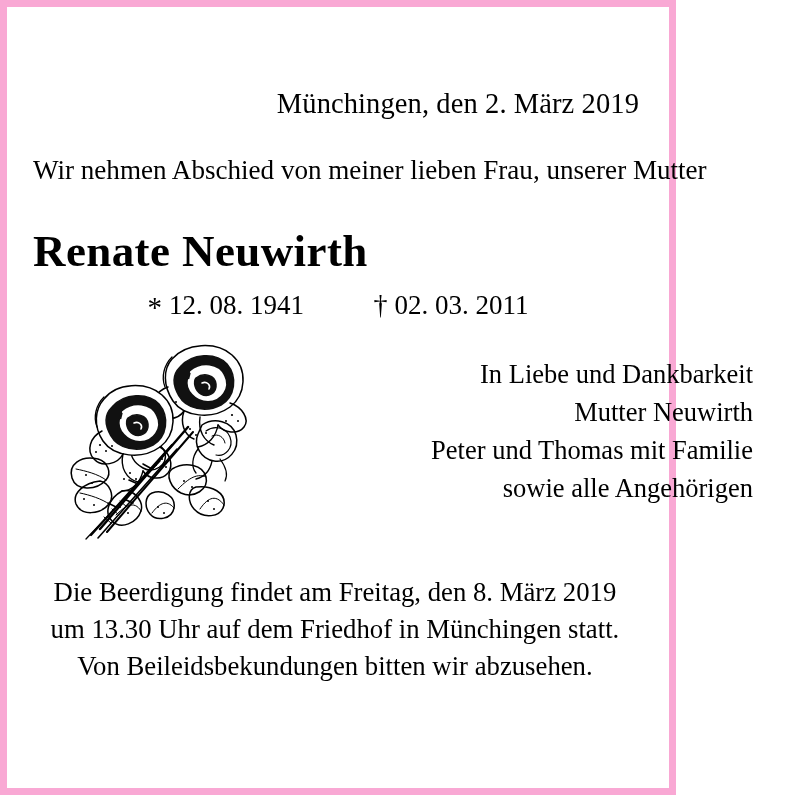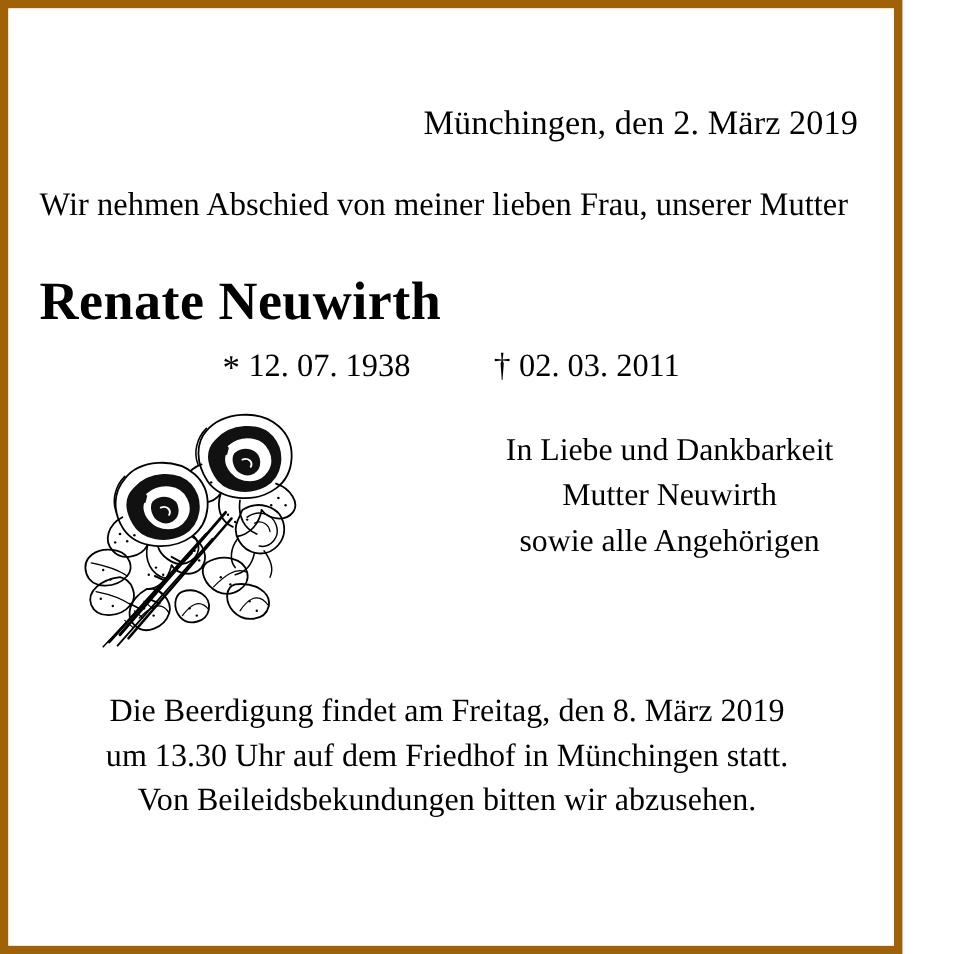--- a/index.html
+++ b/index.html
@@ -12,24 +12,24 @@
     height: 795px;
     font-family: "Liberation Serif", "DejaVu Serif", serif;
     color: #000000;
     overflow: hidden;
   }
 
   
   #notice {
     position: relative;
     box-sizing: border-box;
-    width: 752px;
+    width: 676px;
     height: 795px;
     background: #ffffff;
-    border: 7px solid #a16207;
+    border: 7px solid #f9a8d4;
   }
 
   #inner {
     position: relative;
     box-sizing: border-box;
     width: 100%;
     height: 100%;
     background: #ffffff;
     padding: 0 26px;
   }
@@ -120,20 +120,21 @@
     position: absolute;
     left: 330px;
     top: 14px;
     width: 390px;
     text-align: center;
     font-size: 26.5px;
     line-height: 38px;
   }
   .dedication .ded-line {
     white-space: nowrap;
+    text-align: right;
   }
 
   
   .funeral-details {
     margin-top: 28px;
     font-size: 27px;
     line-height: 37px;
     text-align: center;
   }
   .funeral-details .fd-line {
@@ -149,21 +150,21 @@
   <div id="inner">
 
     <div class="place-date">Münchingen, den 2. März 2019</div>
 
     <div class="intro-line">Wir nehmen Abschied von meiner lieben Frau, unserer Mutter</div>
 
     <div class="deceased-name">Renate Neuwirth</div>
 
     <div class="life-dates">
       <span class="birth-group">
-        <span class="sym sym-star">*</span><span>12. 07. 1938</span>
+        <span class="sym sym-star">*</span><span>12. 08. 1941</span>
       </span>
       <span class="date-gap"></span>
       <span class="death-group">
         <span class="sym sym-cross">†</span><span>02. 03. 2011</span>
       </span>
     </div>
 
     <div class="middle-zone">
 
       <div class="rose-art">
@@ -277,20 +278,21 @@
                 <circle cx="104" cy="172" r="1"></circle>
             </g>
 
           </g>
         </svg>
       </div>
 
       <div class="dedication">
         <div class="ded-line">In Liebe und Dankbarkeit</div>
         <div class="ded-line">Mutter Neuwirth</div>
+        <div class="ded-line">Peter und Thomas mit Familie</div>
         <div class="ded-line">sowie alle Angehörigen</div>
       </div>
 
     </div>
 
     <div class="funeral-details">
       <div class="fd-line">Die Beerdigung findet am Freitag, den 8. März 2019</div>
       <div class="fd-line">um 13.30 Uhr auf dem Friedhof in Münchingen statt.</div>
       <div class="fd-line">Von Beileidsbekundungen bitten wir abzusehen.</div>
     </div>

